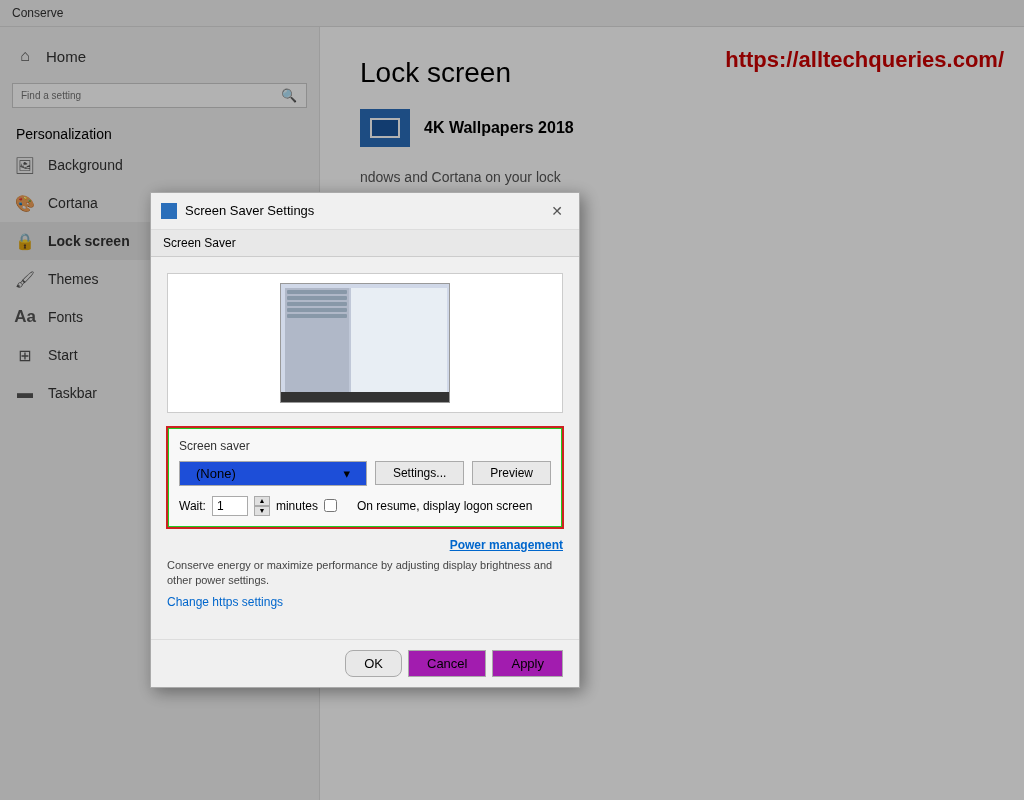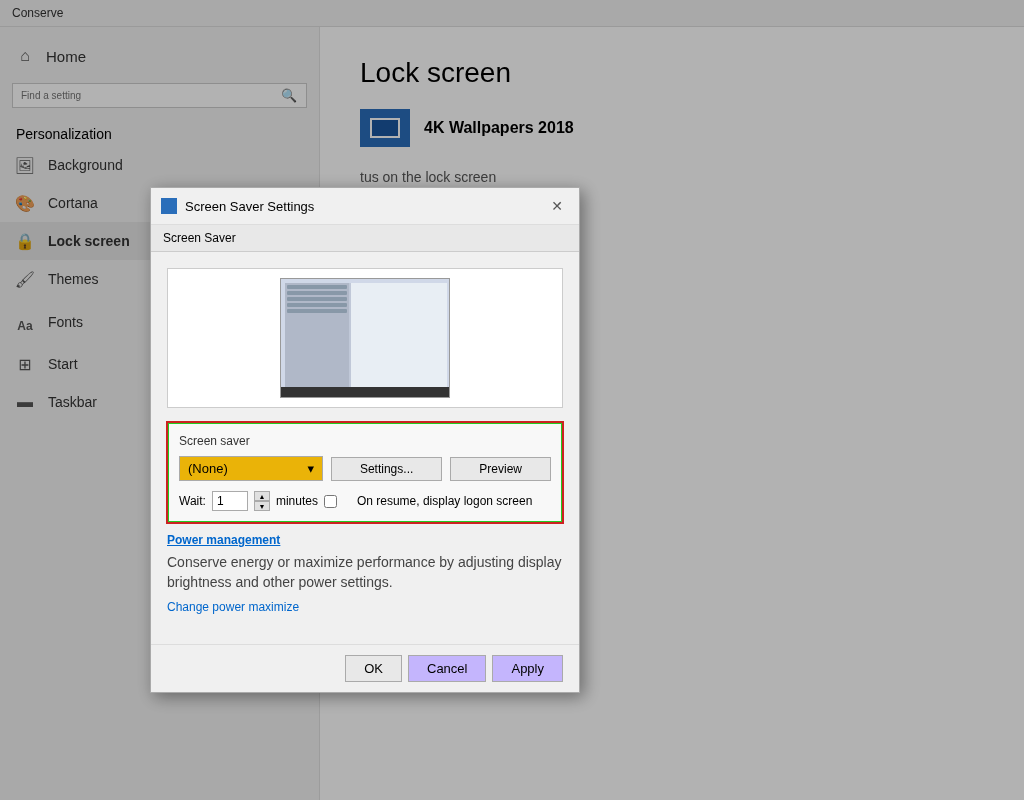--- a/index.html
+++ b/index.html
@@ -304,32 +304,32 @@
 
     .screensaver-controls {
       display: flex;
       align-items: center;
       gap: 8px;
       margin-bottom: 10px;
     }
 
     .screensaver-select {
       flex: 1;
-      padding: 4px 8px;
+      padding: 4px 16px;
       border: 1px solid #aaa;
-      background: #eab308;
+      background: #1d4ed8;
       font-size: 13px;
       display: flex;
       align-items: flex-end;
       justify-content: space-between;
       cursor: pointer;
     }
 
     .modal-btn {
-      padding: 4px 28px;
+      padding: 4px 17px;
       background: #e8e8e8;
       border: 1px solid #aaa;
       cursor: pointer;
       font-size: 12px;
       color: #000;
     }
 
     .wait-row {
       display: flex;
       align-items: center;
@@ -379,24 +379,25 @@
     }
 
     .power-title {
       font-size: 12px;
       font-weight: 600;
       color: #333;
       margin-bottom: 6px;
       text-decoration: underline;
       cursor: pointer;
       color: #0066cc;
+      text-align: right;
     }
 
     .power-desc {
-      font-size: 14px;
+      font-size: 11px;
       color: #444;
       margin-bottom: 6px;
       line-height: 1.4;
     }
 
     .power-link {
       font-size: 12px;
       color: #0066cc;
       cursor: pointer;
       text-decoration: none;
@@ -410,24 +411,25 @@
       padding: 10px 16px;
       border-top: 1px solid #ddd;
       background: #f0f0f0;
     }
 
     .footer-btn {
       padding: 5px 18px;
       font-size: 13px;
       cursor: pointer;
       border: 1px solid #aaa;
-      background: #c4b5fd;
+      background: #a21caf;
     }
     .footer-btn.primary {
       background: #e8e8e8;
+      border-radius: 8px;
     }
   </style>
 </head>
 <body>
 
 <div class="top-bar">
   <span>Conserve</span>
 </div>
 
 <div class="main-layout">
@@ -456,46 +458,50 @@
     </div>
     <div class="sidebar-item active">
       <span class="sidebar-item-icon">🔒</span>
       <span>Lock screen</span>
     </div>
     <div class="sidebar-item">
       <span class="sidebar-item-icon">🖌</span>
       <span>Themes</span>
     </div>
     <div class="sidebar-item">
-      <span class="sidebar-item-icon" style="font-weight:700;font-size:12px;margin-top:9px;">Aa</span>
+      <span class="sidebar-item-icon" style="font-weight:700;font-size:17px;">Aa</span>
       <span>Fonts</span>
     </div>
     <div class="sidebar-item">
       <span class="sidebar-item-icon">⊞</span>
       <span>Start</span>
     </div>
     <div class="sidebar-item">
       <span class="sidebar-item-icon">▬</span>
       <span>Taskbar</span>
     </div>
 
   </div>
 
   <div class="main-content">
 
+    <div class="watermark">https://alltechqueries.com/</div>
 
     <h1 class="page-title">Lock screen</h1>
 
     <div class="wallpaper-item">
       <div class="wallpaper-thumb">
         <div class="wallpaper-thumb-inner"></div>
       </div>
       <span>4K Wallpapers 2018</span>
     </div>
 
+    <p class="main-text">
+      <span>ndows and Cortana on your lock</span>
+    </p>
 
     <p class="main-text">
       <span>tus on the lock screen</span>
     </p>
 
     <div class="add-buttons">
       <button class="add-btn">+</button>
       <button class="add-btn">+</button>
     </div>
 
@@ -570,21 +576,21 @@
           <div class="resume-checkbox">
             <input type="checkbox" style="">
             <span>On resume, display logon screen</span>
           </div>
         </div>
       </div>
 
       <div class="power-section">
         <div class="power-title">Power management</div>
         <p class="power-desc">Conserve energy or maximize performance by adjusting display brightness and other power settings.</p>
-        <a class="power-link">Change power maximize</a>
+        <a class="power-link">Change https settings</a>
       </div>
 
     </div>
 
     <div class="modal-footer">
       <button class="footer-btn primary">OK</button>
       <button class="footer-btn">Cancel</button>
       <button class="footer-btn">Apply</button>
     </div>
 

